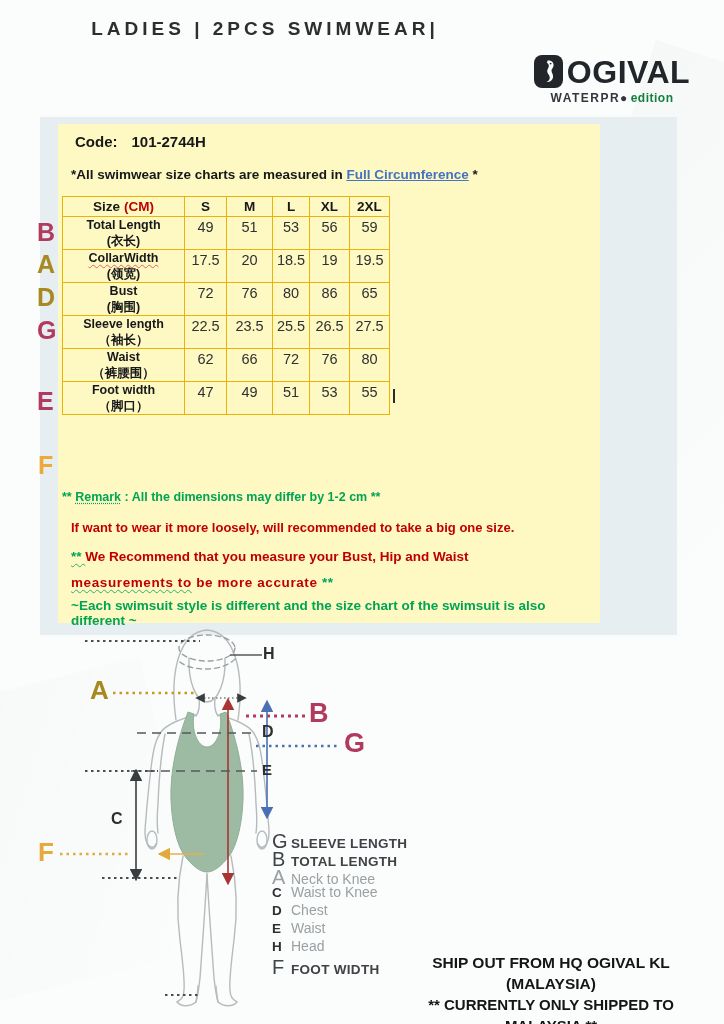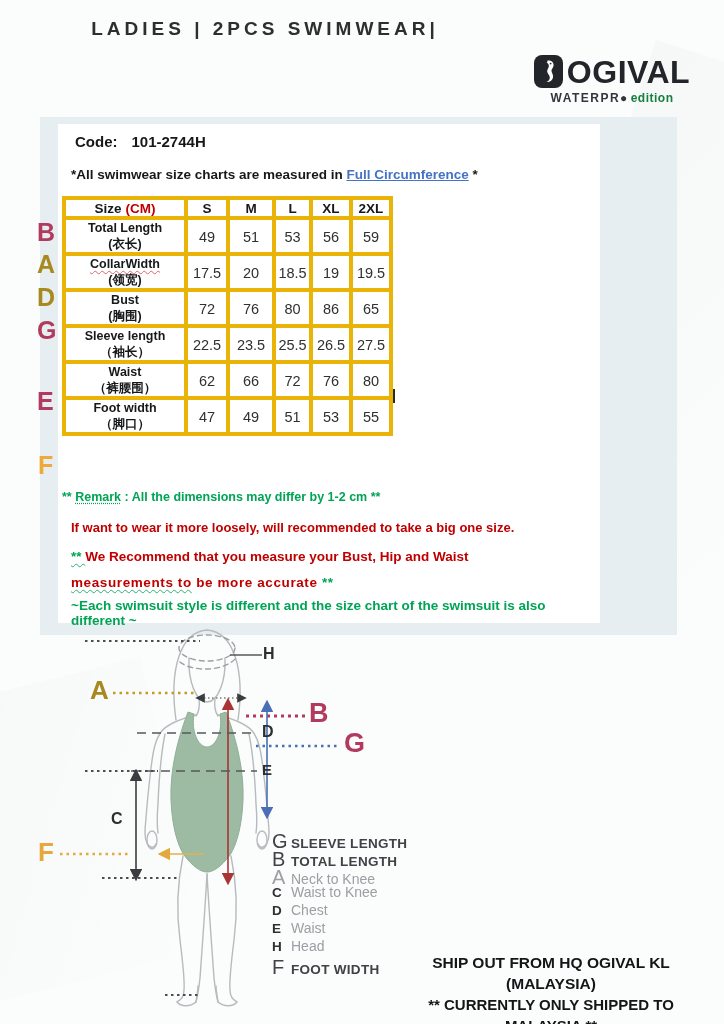--- a/index.html
+++ b/index.html
@@ -19,36 +19,36 @@
   .brand-row { display:flex; align-items:center; justify-content:center; gap:4px; }
   .seahorse-badge { width:29px; height:33px; background:#22262b; border-radius:8px;
                     display:flex; align-items:center; justify-content:center; }
   .brand-name { font-size:32px; font-weight:700; letter-spacing:0.5px; color:#22262b; line-height:1; }
   .brand-sub { margin-top:3px; font-size:12px; color:#33373c; }
   .sub-bold { font-weight:700; letter-spacing:1.5px; }
   .sub-dot { font-weight:700; }
   .sub-light { font-weight:700; letter-spacing:0.5px; color:#15803d; }
 
   .panel { position:absolute; left:40px; top:117px; width:637px; height:518px; background:#e7eef1; }
-  .panel-inner { position:absolute; left:18px; top:7px; width:542px; height:499px; background:#ffffff; }
+  .panel-inner { position:absolute; left:18px; top:7px; width:542px; height:499px; background:#fef9c3; }
 
   .code-line { position:absolute; left:17px; top:9px; font-size:15px; font-weight:700; color:#17181a; }
   .code-line .code-val { margin-left:14px; }
 
   .note-line { position:absolute; left:13px; top:43px; font-size:13.5px; font-weight:700; color:#17181a; }
   .note-link { color:#4472c4; text-decoration:underline; }
 
   table.size-table { position:absolute; left:4px; top:72px; border-collapse:collapse; table-layout:fixed; }
-  .size-table th, .size-table td { border:4px solid #eab308; }
+  .size-table th, .size-table td { border:1px solid #eab308; }
   .size-table th { height:20px; font-size:13.5px; font-weight:700; color:#17181a; text-align:center; }
   .size-table td { height:33px; vertical-align:top; }
   .size-table td.lbl { text-align:center; padding-top:1px; }
   .size-table td.lbl .en { font-size:12.5px; font-weight:700; color:#17181a; line-height:15px; }
   .size-table td.lbl .cn { font-size:12.5px; font-weight:700; color:#17181a; line-height:16px; }
-  .size-table td.val { text-align:center; font-size:14.5px; color:#2f3032; padding-top:9px; }
+  .size-table td.val { text-align:center; font-size:14.5px; color:#2f3032; padding-top:2px; }
   .c-lbl { width:122px; } .c-s { width:42px; } .c-m { width:46px; } .c-l { width:37px; } .c-xl { width:40px; } .c-2xl { width:40px; }
   .red { color:#c00000; }
   .u-spell-red { text-decoration:underline; text-decoration-style:wavy; text-decoration-color:#e06666;
                  text-decoration-thickness:1px; text-underline-offset:2px; }
   .u-spell-green { text-decoration:underline; text-decoration-style:wavy; text-decoration-color:#2fae6f;
                    text-decoration-thickness:1px; text-underline-offset:2px; }
 
   .cursor-bar { position:absolute; left:335px; top:265px; width:2px; height:14px; background:#2a2a2a; }
 
   .remark-green { position:absolute; left:4px; top:366px; font-size:12.5px; font-weight:700; color:#00a455; }

